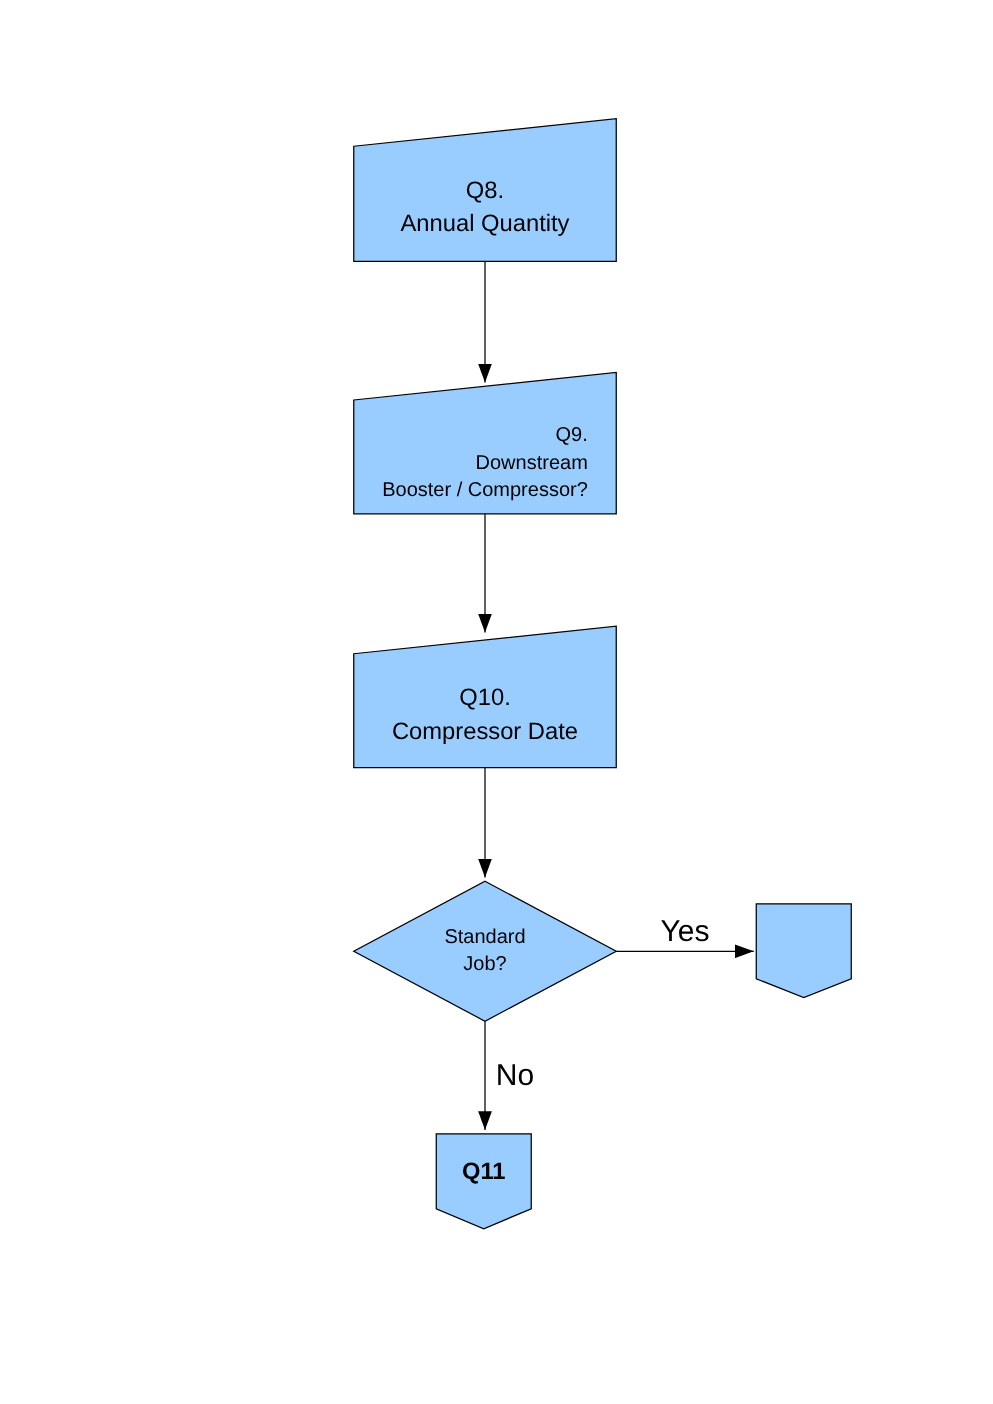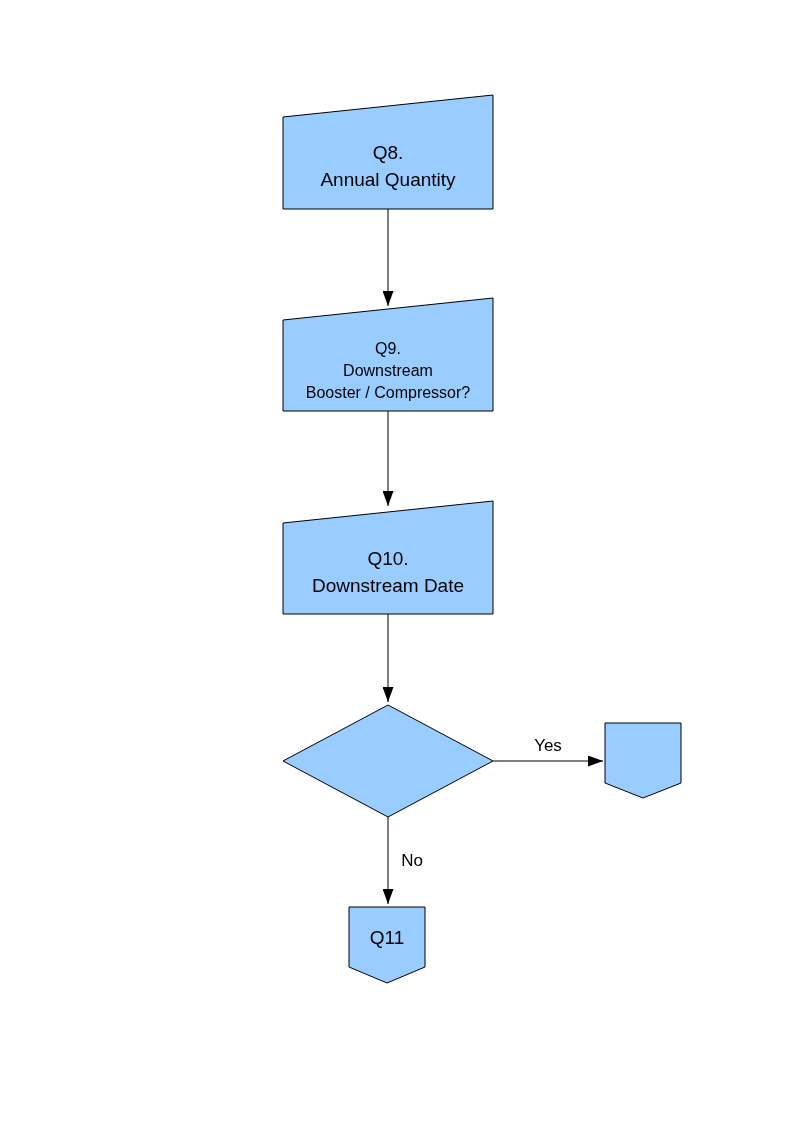--- a/index.html
+++ b/index.html
@@ -35,21 +35,21 @@
     justify-content: center;
     text-align: center;
     white-space: pre-line;
     color: #000000;
   }
   .label-lg { font-size: 19px; line-height: 27px; }
   .label-sm { font-size: 16px; line-height: 22px; }
   .edge-label {
     position: absolute;
     color: #000000;
-    font-size: 17px;
+    font-size: 24px;
     line-height: 22px;
   }
 </style>
 </head>
 <body>
 
 <div class="page">
 
   <svg class="canvas" width="794" height="1123" viewBox="0 0 794 1123">
     <defs>
@@ -68,28 +68,30 @@
     <polygon points="283,320 493,298 493,411 283,411" fill="#99ccff"></polygon>
     <polygon points="283,523 493,501 493,614 283,614" fill="#99ccff"></polygon>
     <polygon points="388,705 493,761 388,817 283,761" fill="#99ccff"></polygon>
     <polygon points="605,723 681,723 681,783 643,798 605,783" fill="#99ccff"></polygon>
     <polygon points="349,907 425,907 425,967 387,983 349,967" fill="#99ccff"></polygon>
   </svg>
 
   <div class="label label-lg" style="left:283px; top:115px; width:210px; height:94px; padding-top:4px;">Q8.
 Annual Quantity</div>
 
-  <div class="label label-sm" style="left:283px; top:318px; width:210px; height:93px; padding-top:6px;">Q9.
+  <div class="label label-sm" style="left:283px; top:318px; width:210px; height:93px; padding-top:6px;text-align:right;">Q9.
 Downstream
 Booster / Compressor?</div>
 
   <div class="label label-lg" style="left:283px; top:521px; width:210px; height:93px; padding-top:4px;">Q10.
-Downstream Date</div>
+Compressor Date</div>
+
+  <div class="label label-sm" style="left:288px; top:711px; width:200px; height:100px;">Standard
+Job?</div>
 
 
-
-  <div class="label label-lg" style="left:349px; top:907px; width:76px; height:60px;">Q11</div>
+  <div class="label label-lg" style="left:349px; top:907px; width:76px; height:60px;font-weight:bold;">Q11</div>
 
   <div class="edge-label" style="left:508px; top:735px; width:80px; text-align:center;">Yes</div>
 
   <div class="edge-label" style="left:390px; top:850px; width:44px; text-align:center;">No</div>
 
 </div>
 
 </body></html>

